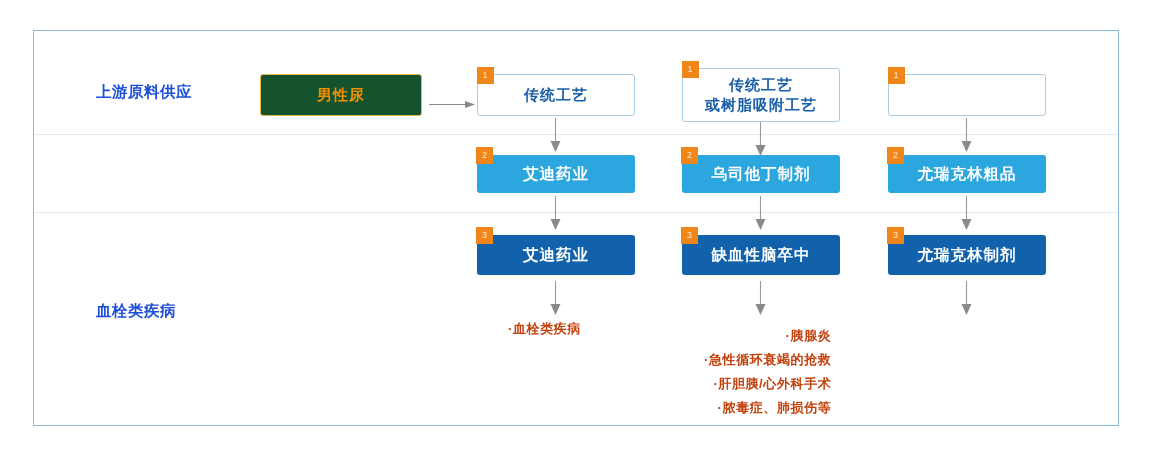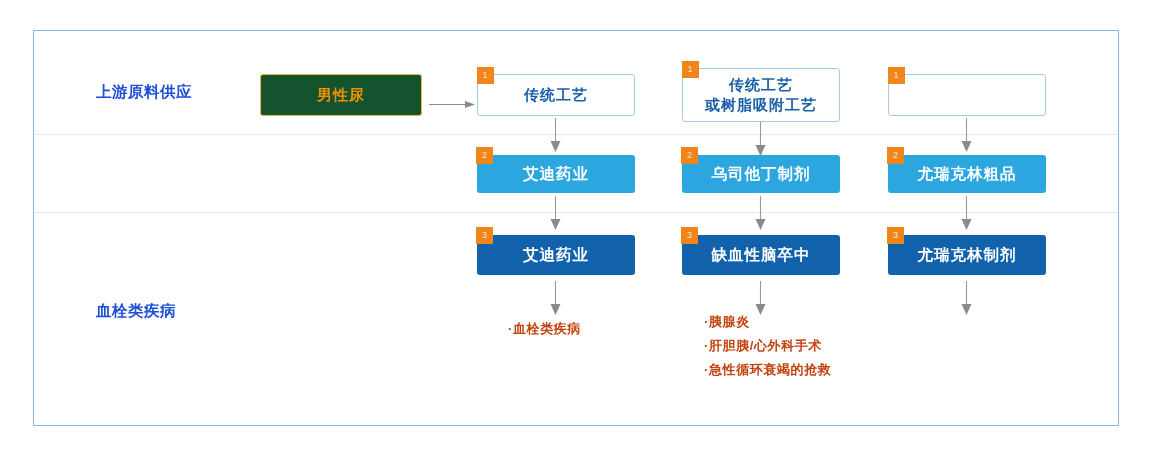--- a/index.html
+++ b/index.html
@@ -250,24 +250,25 @@
     <span>缺血性脑卒中</span>
   </div>
 
   <span class="v-arrow" style="left:754px; top:281px;">
     <svg width="13" height="34" viewBox="0 0 13 34">
       <line x1="6.5" y1="0" x2="6.5" y2="25" stroke="#9a9a9a" stroke-width="1.1"></line>
       <polygon points="6.5,34 1.5,23 11.5,23" fill="#8a8a8a"></polygon>
     </svg>
   </span>
 
-  <div class="indications" style="left:704px; top:310px;">
+  <div class="indications" style="left:704px; top:324px;text-align:right;">
     <div class="ind-item">·胰腺炎</div>
+    <div class="ind-item">·急性循环衰竭的抢救</div>
     <div class="ind-item">·肝胆胰/心外科手术</div>
-    <div class="ind-item">·急性循环衰竭的抢救</div>
+    <div class="ind-item">·脓毒症、肺损伤等</div>
   </div>
 
   <div class="node tier1" style="left:888px; top:74px; width:158px; height:42px;">
     <span class="badge">1</span>
   </div>
 
   <span class="v-arrow" style="left:960px; top:118px;">
     <svg width="13" height="34" viewBox="0 0 13 34">
       <line x1="6.5" y1="0" x2="6.5" y2="25" stroke="#9a9a9a" stroke-width="1.1"></line>
       <polygon points="6.5,34 1.5,23 11.5,23" fill="#8a8a8a"></polygon>

